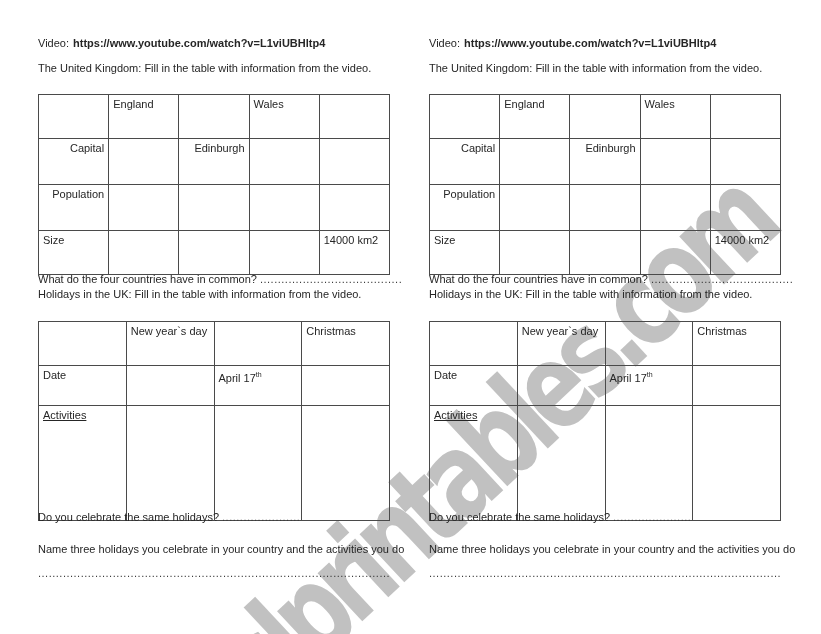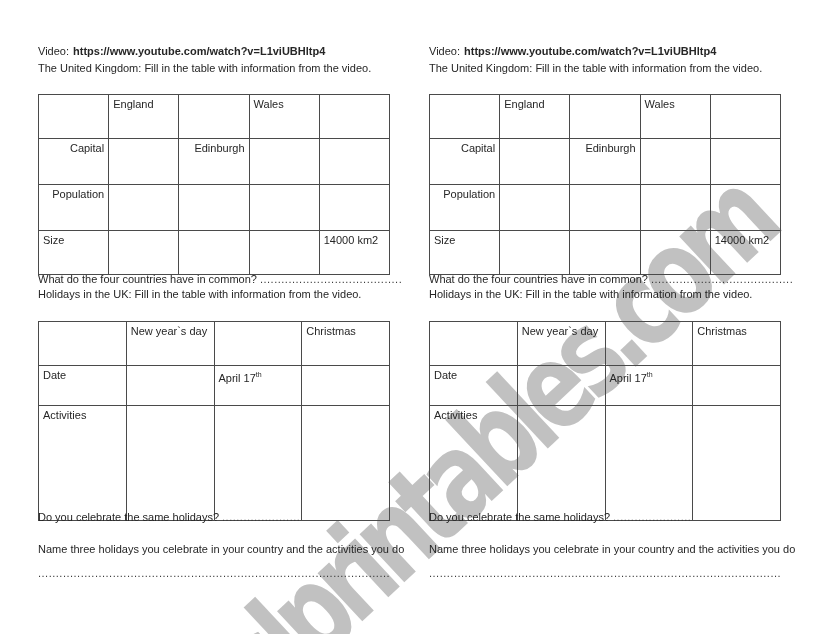--- a/index.html
+++ b/index.html
@@ -41,21 +41,21 @@
   .copy-b { left: 429px; }
 
   .line {
     position: absolute;
     left: 0;
     margin: 0;
     font-size: 11px;
     line-height: 14px;
     white-space: nowrap;
   }
-  .l-video    { top: 44px; text-align: right; }
+  .l-video    { top: 36px; text-align: right; }
   .l-video b  { margin-left: 4px; }
   .l-uk       { top: 61px; text-align: center; }
   .l-common   { top: 272px; }
   .l-holidays { top: 287px; }
   .l-do       { top: 510px; }
   .l-name     { top: 542px; }
   .l-answer   { top: 566px; width: 100%; overflow: hidden; height: 14px; }
 
   .dots { letter-spacing: 0.5px; color: #3a3a3a; }
 
@@ -72,21 +72,21 @@
     border: 1px solid #4a4a4a;
     vertical-align: top;
     padding: 2px 4px;
     font-size: 11px;
     line-height: 14px;
     overflow: hidden;
   }
   tr.h44  { height: 44px; }
   tr.h46  { height: 46px; text-align: right; }
   tr.h40  { height: 40px; }
-  tr.h115 { height: 115px; }
+  tr.h115 { height: 115px; text-decoration: underline; }
   sup { font-size: 7px; }
 </style>
 </head>
 <body>
 
 <div class="page" id="page">
   <div class="watermark">eslprintables.com</div>
 <section class="copy copy-a">
     <p class="line l-video"><span>Video:</span><b>https://www.youtube.com/watch?v=L1viUBHltp4</b></p>
 

